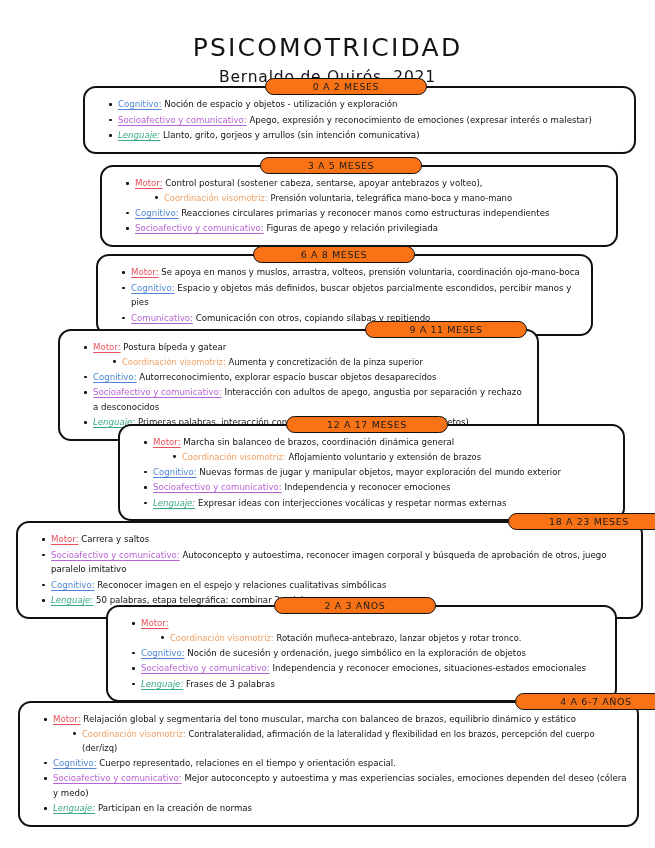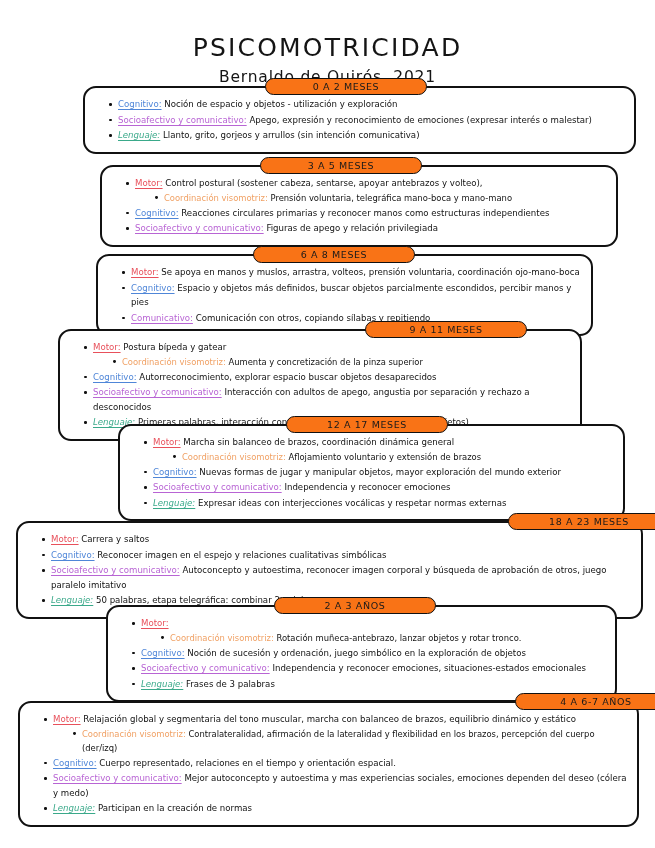--- a/index.html
+++ b/index.html
@@ -156,21 +156,21 @@
         </ul>
       </div>
       <div class="card" style="left: 96px; top: 168px; width: 497px;">
         <div class="pill" style="left: 155px; width: 162px;">6 A 8 MESES</div>
         <ul class="lvl1">
           <li class="row"><span class="lbl lbl-motor">Motor:</span><span class="body-txt"> Se apoya en manos y muslos, arrastra, volteos, prensión voluntaria, coordinación ojo-mano-boca</span></li>
           <li class="row"><span class="lbl lbl-cognitivo">Cognitivo:</span><span class="body-txt"> Espacio y objetos más definidos, buscar objetos parcialmente escondidos, percibir manos y pies</span></li>
           <li class="row"><span class="lbl lbl-comunicativo">Comunicativo:</span><span class="body-txt"> Comunicación con otros, copiando sílabas y repitiendo</span></li>
         </ul>
       </div>
-      <div class="card" style="left: 58px; top: 243px; width: 524px;">
+      <div class="card" style="left: 58px; top: 243px; width: 481px;">
         <div class="pill" style="left: 305px; width: 162px;">9 A 11 MESES</div>
         <ul class="lvl1">
           <li class="row"><span class="lbl lbl-motor">Motor:</span><span class="body-txt"> Postura bípeda y gatear</span><ul class="lvl2">
               <li class="row sub"><span class="lbl lbl-coord">Coordinación visomotriz:</span><span class="body-txt"> Aumenta y concretización de la pinza superior</span></li>
             </ul></li>
           <li class="row"><span class="lbl lbl-cognitivo">Cognitivo:</span><span class="body-txt"> Autorreconocimiento, explorar espacio buscar objetos desaparecidos</span></li>
           <li class="row"><span class="lbl lbl-socio">Socioafectivo y comunicativo:</span><span class="body-txt"> Interacción con adultos de apego, angustia por separación y rechazo a desconocidos</span></li>
           <li class="row"><span class="lbl lbl-lenguaje">Lenguaje:</span><span class="body-txt"> Primeras palabras, interacción con los iguales (compartir espacios y objetos)</span></li>
         </ul>
       </div>
@@ -182,22 +182,22 @@
             </ul></li>
           <li class="row"><span class="lbl lbl-cognitivo">Cognitivo:</span><span class="body-txt"> Nuevas formas de jugar y manipular objetos, mayor exploración del mundo exterior</span></li>
           <li class="row"><span class="lbl lbl-socio">Socioafectivo y comunicativo:</span><span class="body-txt"> Independencia y reconocer emociones</span></li>
           <li class="row"><span class="lbl lbl-lenguaje">Lenguaje:</span><span class="body-txt"> Expresar ideas con interjecciones vocálicas y respetar normas externas</span></li>
         </ul>
       </div>
       <div class="card" style="left: 16px; top: 435px; width: 627px;">
         <div class="pill" style="left: 490px; width: 162px;">18 A 23 MESES</div>
         <ul class="lvl1">
           <li class="row"><span class="lbl lbl-motor">Motor:</span><span class="body-txt"> Carrera y saltos</span></li>
+          <li class="row"><span class="lbl lbl-socio">Socioafectivo y comunicativo:</span><span class="body-txt"> Autoconcepto y autoestima, reconocer imagen corporal y búsqueda de aprobación de otros, juego paralelo imitativo</span></li>
           <li class="row"><span class="lbl lbl-cognitivo">Cognitivo:</span><span class="body-txt"> Reconocer imagen en el espejo y relaciones cualitativas simbólicas</span></li>
-          <li class="row"><span class="lbl lbl-socio">Socioafectivo y comunicativo:</span><span class="body-txt"> Autoconcepto y autoestima, reconocer imagen corporal y búsqueda de aprobación de otros, juego paralelo imitativo</span></li>
           <li class="row"><span class="lbl lbl-lenguaje">Lenguaje:</span><span class="body-txt"> 50 palabras, etapa telegráfica: combinar 2 palabras</span></li>
         </ul>
       </div>
       <div class="card" style="left: 106px; top: 519px; width: 511px;">
         <div class="pill" style="left: 166px; width: 162px;">2 A 3 AÑOS</div>
         <ul class="lvl1">
           <li class="row"><span class="lbl lbl-motor">Motor:</span><ul class="lvl2">
               <li class="row sub"><span class="lbl lbl-coord">Coordinación visomotriz:</span><span class="body-txt"> Rotación muñeca-antebrazo, lanzar objetos y rotar tronco.</span></li>
             </ul></li>
           <li class="row"><span class="lbl lbl-cognitivo">Cognitivo:</span><span class="body-txt"> Noción de sucesión y ordenación, juego simbólico en la exploración de objetos</span></li>

